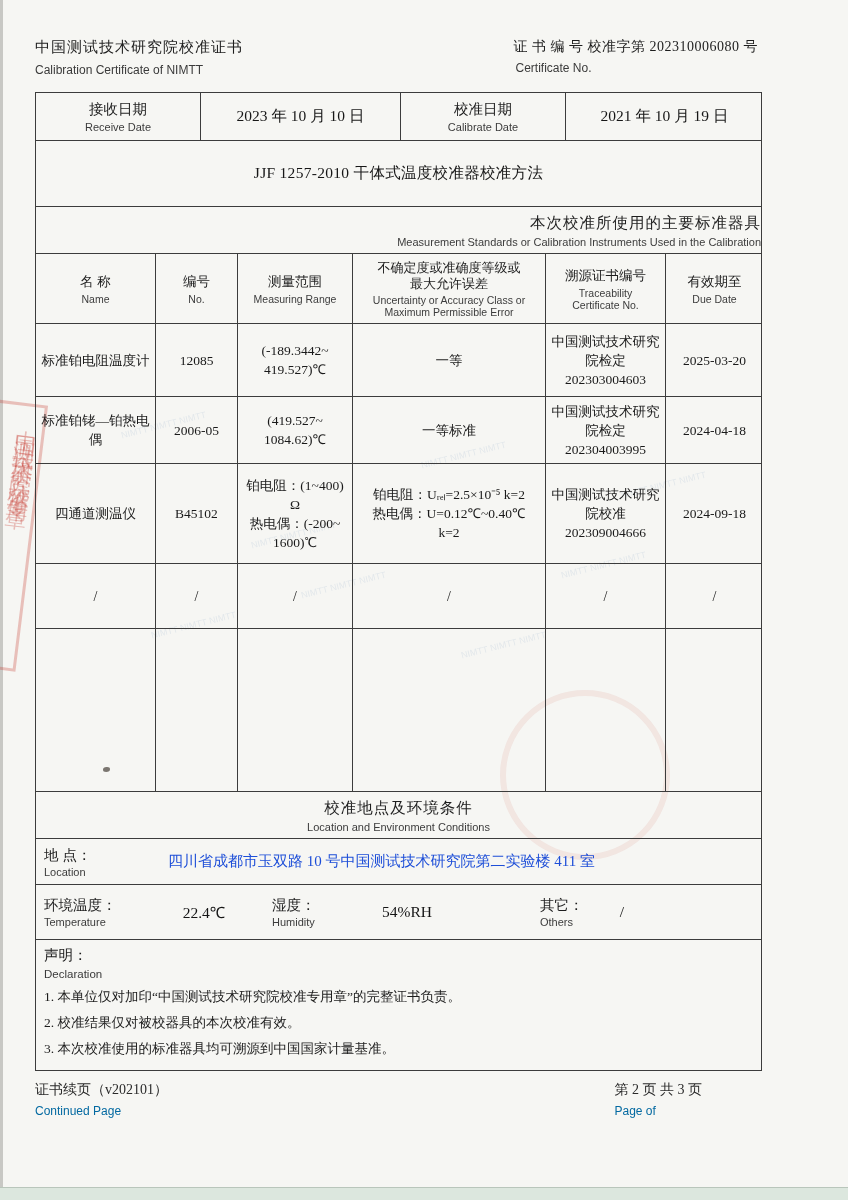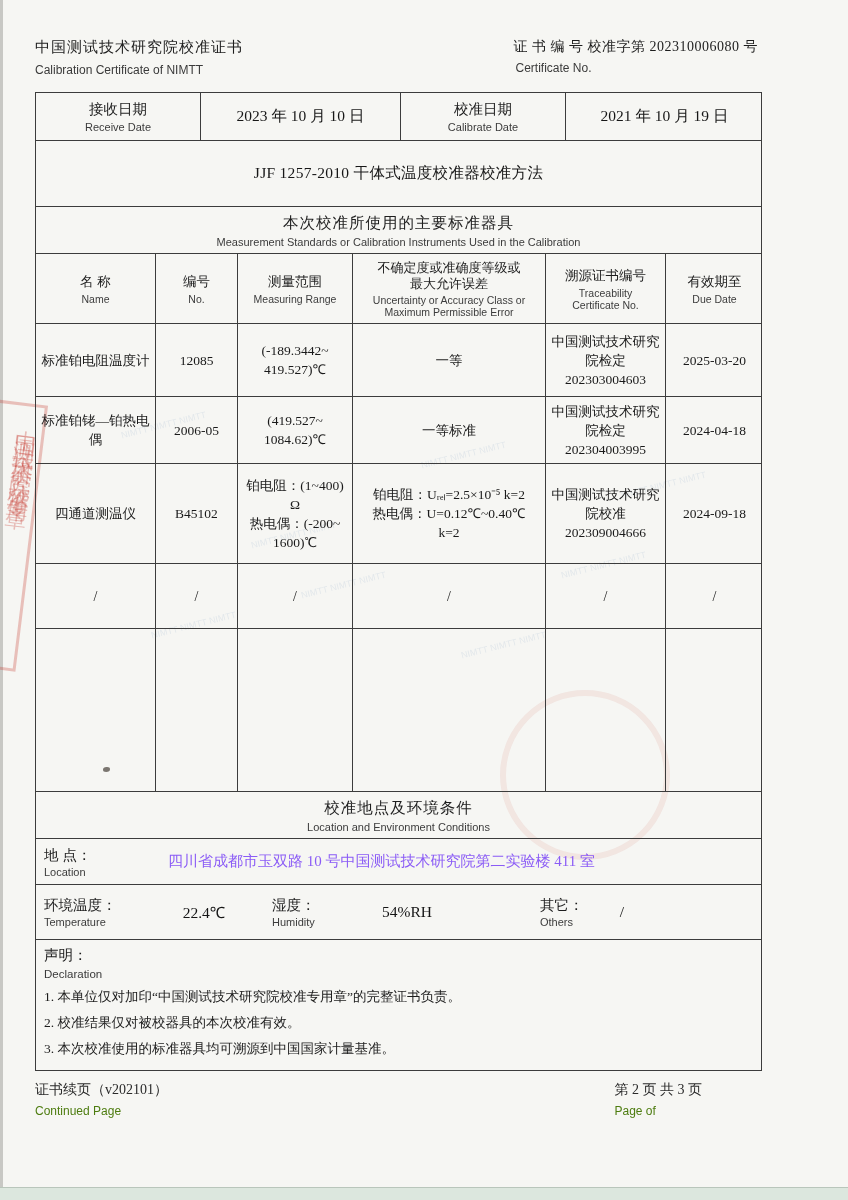--- a/index.html
+++ b/index.html
@@ -25,21 +25,21 @@
   .cell { display:flex; flex-direction:column; justify-content:center; align-items:center; text-align:center; padding:2px 3px; }
   .cell.vr { border-right:1px solid #3c3c3c; }
   .zh { font-size:14.5px; color:#1e1e1e; }
   .en { font-size:11px; color:#3c3c3c; margin-top:2px; }
   .serif { font-family:"Liberation Serif", serif; font-size:15.5px; color:#171717; }
 
   .dates { grid-template-columns:165px 200px 165px 197px; height:48px; }
 
   .secrow { height:52px; display:flex; flex-direction:column; justify-content:center; align-items:center; }
   .secrow .zh { font-size:15.5px; letter-spacing:1px; }
-  .sec2 { height:47px; }
+  .sec2 { height:47px;align-items:flex-end; }
   .sec2 .en { font-size:11px; }
 
   .refrow { height:66px; display:flex; align-items:center; justify-content:center; }
   .refrow .serif { font-size:15.5px; letter-spacing:.3px; }
 
   .mtbl-row { grid-template-columns:120px 82px 115px 193px 120px 97px; }
   .mhead { height:70px; }
   .mhead .zh { font-size:13.5px; }
   .mhead .en { font-size:10.5px; line-height:12px; }
   .mhead .cell.unc .zh { font-size:13px; line-height:16px; }
@@ -51,38 +51,38 @@
   .body-cell { font-family:"Liberation Serif", serif; font-size:13.5px; color:#1a1a1a; line-height:19px; }
   .body-cell .ln { min-height:0; }
   .slash { font-size:14px; }
 
   .sec3 { height:47px; }
 
   .locrow { display:flex; height:46px; align-items:center; }
   .lbl2 { width:108px; padding-left:8px; display:flex; flex-direction:column; justify-content:center; }
   .lbl2 .zh { font-size:14.5px; text-align:left; }
   .lbl2 .en { font-size:11px; text-align:left; margin-top:1px; }
-  .locval { flex:1; font-family:"Liberation Serif", serif; font-size:15px; color:#8b5cf6; padding-left:24px; }
+  .locval { flex:1; font-family:"Liberation Serif", serif; font-size:15px; color:#1d4ed8; padding-left:24px; }
 
   .envrow { display:flex; height:55px; align-items:center; }
   .envv { font-family:"Liberation Serif", serif; font-size:15.5px; color:#151515; }
   .env-t-val { width:120px; text-align:center; }
   .env-h-lbl { width:78px; }
   .env-h-val { width:130px; text-align:center; }
   .env-o-lbl { width:70px; margin-left:60px; }
   .env-o-val { width:40px; text-align:center; }
 
   .decl { padding:6px 10px 8px 8px; min-height:125px; }
   .decl-zh { font-size:14.5px; color:#1b1b1b; }
   .decl-en { font-size:11.5px; color:#3a3a3a; margin:3px 0 4px 0; }
   .decl-item { font-size:13.5px; color:#1c1c1c; line-height:26px; font-family:"Liberation Serif", serif; }
 
   .footer { display:flex; justify-content:space-between; margin-top:10px; }
   .foot-zh { font-size:14px; font-family:"Liberation Serif", serif; color:#2a2a2a; }
-  .foot-en { font-size:12px; color:#4d7c0f; margin-top:5px; }
+  .foot-en { font-size:12px; color:#0369a1; margin-top:5px; }
   .foot-right { margin-right:60px; }
 
   
   .wm { position:absolute; font-size:9px; color:#7d9cc0; opacity:.16; transform:rotate(-14deg); pointer-events:none; white-space:nowrap; }
   .stamp-left { position:absolute; left:-46px; top:400px; width:78px; height:268px; border:3px solid rgba(198,62,52,.30); transform:rotate(7deg); display:flex; align-items:center; justify-content:flex-end; pointer-events:none; }
   .stamp-left span { writing-mode:vertical-rl; font-size:22px; color:rgba(198,62,52,.32); letter-spacing:6px; overflow:hidden; height:250px; }
   .stamp-circle { position:absolute; left:500px; top:690px; width:170px; height:170px; border:6px solid rgba(205,85,65,.10); border-radius:50%; pointer-events:none; }
   .speck { position:absolute; left:103px; top:767px; width:7px; height:5px; background:#5d564f; border-radius:50% 40% 55% 45%; opacity:.8; }
 </style>
 </head>

